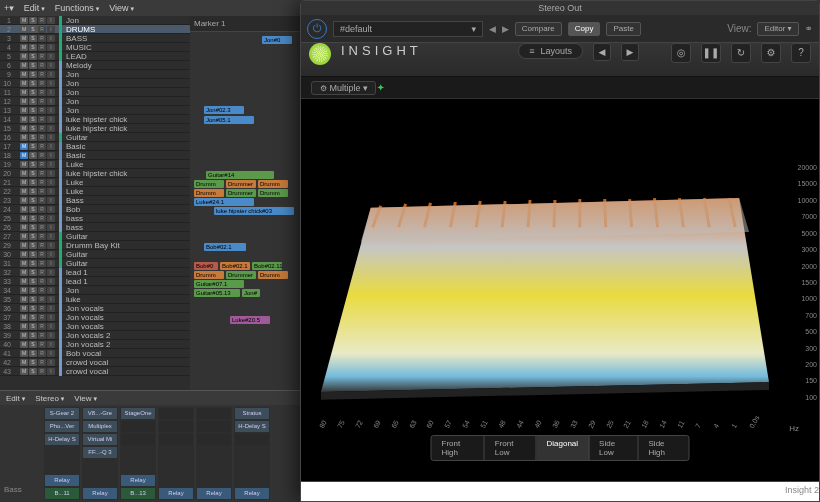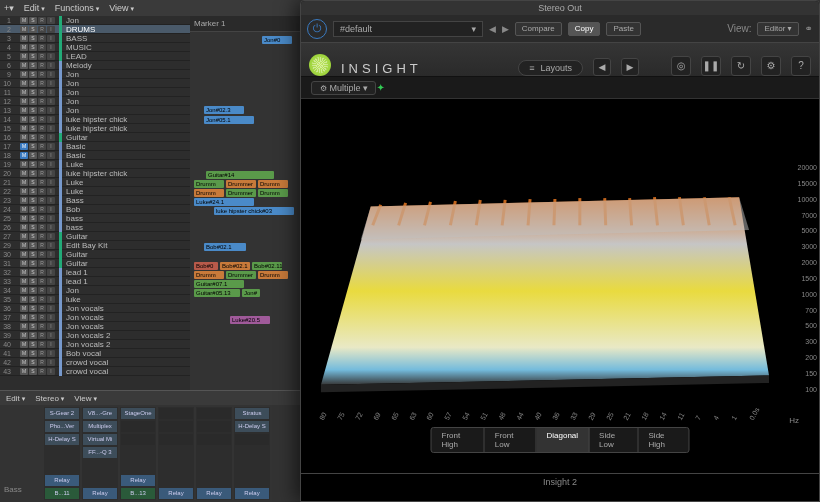--- a/index.html
+++ b/index.html
@@ -48,21 +48,21 @@
 
 .plugin { position: absolute; left: 300px; top: 0; width: 520px; height: 502px; background: #1a1a1a; border: 1px solid #444; border-radius: 4px 4px 0 0; display: flex; flex-direction: column; box-shadow: -4px 0 20px rgba(0,0,0,0.6); }
 .plugin-title { height: 14px; background: #333; text-align: center; font-size: 9px; color: #aaa; line-height: 14px; border-radius: 4px 4px 0 0; }
 .plugin-hdr { height: 28px; background: #2a2a2a; display: flex; align-items: center; padding: 0 6px; gap: 6px; border-bottom: 1px solid #444; }
 .pwr { width: 20px; height: 20px; border: 1px solid #3a7ac0; border-radius: 50%; display: flex; align-items: center; justify-content: center; color: #3a7ac0; font-size: 11px; }
 .preset { flex: 0 0 150px; height: 16px; background: #222; border: 1px solid #444; font-size: 9px; color: #aaa; padding: 0 6px; line-height: 14px; }
 .hdr-btn { height: 14px; padding: 0 6px; background: #333; border: 1px solid #555; font-size: 8px; color: #aaa; line-height: 12px; border-radius: 2px; }
 .hdr-btn.on { background: #555; color: #fff; }
 .plugin-hdr .spacer { flex: 1; }
 
-.insight-bar { height: 34px; background: linear-gradient(#353535,#2a2a2a); display: flex; align-items: flex-end; padding: 0 8px; gap: 10px; border-bottom: 1px solid #111; }
+.insight-bar { height: 34px; background: linear-gradient(#353535,#2a2a2a); display: flex; align-items: flex-start; padding: 0 8px; gap: 10px; border-bottom: 1px solid #111; }
 .iz-logo { width: 22px; height: 22px; border-radius: 50%; background: radial-gradient(circle, #c5e86a 0%, #8ac926 100%); position: relative; }
 .iz-logo::before { content: ''; position: absolute; inset: 3px; background: repeating-conic-gradient(#fff 0 10deg, transparent 10deg 20deg); border-radius: 50%; opacity: 0.4; }
 .iz-name { font-size: 13px; letter-spacing: 4px; color: #ccc; font-weight: 100; }
 .layouts { background: #222; border: 1px solid #444; border-radius: 10px; padding: 2px 10px; font-size: 9px; color: #aaa; display: flex; align-items: center; gap: 6px; }
 .nav-arrow { width: 18px; height: 18px; background: #222; border: 1px solid #444; border-radius: 3px; text-align: center; line-height: 16px; color: #aaa; font-size: 9px; }
 .tool-icon { width: 20px; height: 20px; background: #222; border: 1px solid #444; border-radius: 3px; text-align: center; line-height: 18px; color: #aaa; font-size: 10px; }
 
 .spec-hdr { height: 22px; background: #1a1a1a; display: flex; align-items: center; padding: 0 10px; border-bottom: 1px solid #333; }
 .spec-sel { background: #222; border: 1px solid #444; border-radius: 3px; padding: 1px 8px; font-size: 9px; color: #aaa; }
 .spec-sel::before { content: '⚙ '; font-size: 8px;}
@@ -74,21 +74,21 @@
 .freq-labels { position: absolute; right: 2px; top: 65px; bottom: 80px; display: flex; flex-direction: column; justify-content: space-between; font-size: 7px; color: #888; text-align: right; }
 .hz-axis { position: absolute; left: 20px; right: 60px; bottom: 50px; display: flex; justify-content: space-between; font-size: 7px; color: #888; }
 .hz-axis span { transform: rotate(-60deg); transform-origin: left; width: 8px; }
 .hz-lbl { position: absolute; right: 20px; bottom: 48px; font-size: 8px; color: #888; }
 
 .view-btns { position: absolute; bottom: 20px; left: 50%; transform: translateX(-50%); display: flex; background: #1a1a1a; border: 1px solid #444; border-radius: 3px; overflow: hidden; }
 .vbtn { padding: 3px 10px; font-size: 8px; color: #aaa; border-right: 1px solid #444; cursor: pointer; }
 .vbtn:last-child { border-right: none; }
 .vbtn.active { background: #333; color: #fff; }
 
-.plugin-footer { height: 28px; background: #000000; text-align: center; font-size: 9px; color: #888; line-height: 16px; border-top: 1px solid #444; }
+.plugin-footer { height: 20px; background: #ffffff; text-align: right; font-size: 9px; color: #888; line-height: 16px; border-top: 1px solid #444; }
 
 </style>
 </head>
 <body>
 
 <div class="daw">
   <div class="daw-menu">
     <span>+▾</span>
     <span class="menu-drop">Edit</span>
     <span class="menu-drop">Functions</span>
@@ -399,21 +399,21 @@
         <div class="track-row">
           <div class="track-num">29</div>
   <div style="width:6px"></div>
   <div class="track-btns">
     <div class="tbtn m">M</div>
     <div class="tbtn s">S</div>
     <div class="tbtn r">R</div>
     <div class="tbtn i">I</div>
   </div>
   <div class="track-color" style="background:#2a7;margin-left:4px"></div>
-  <div class="track-name">Edit Bay Kit</div>
+  <div class="track-name">Drumm Bay Kit</div>
         </div>
         <div class="track-row">
           <div class="track-num">30</div>
   <div style="width:6px"></div>
   <div class="track-btns">
     <div class="tbtn m">M</div>
     <div class="tbtn s">S</div>
     <div class="tbtn r">R</div>
     <div class="tbtn i">I</div>
   </div>

